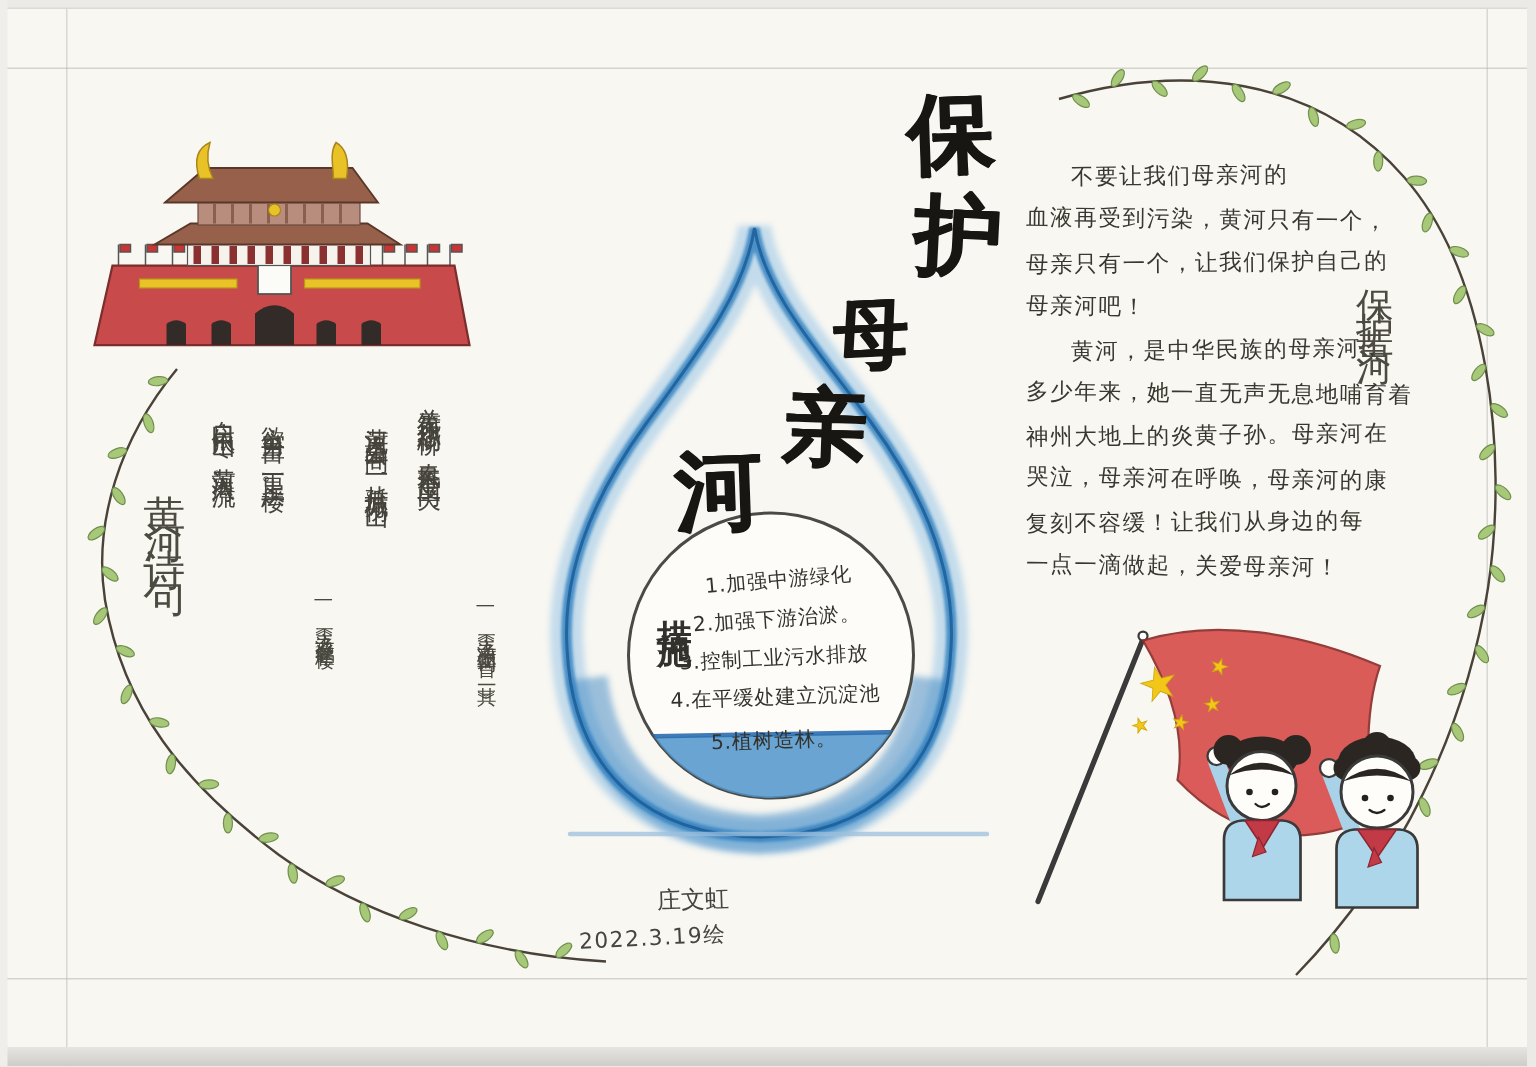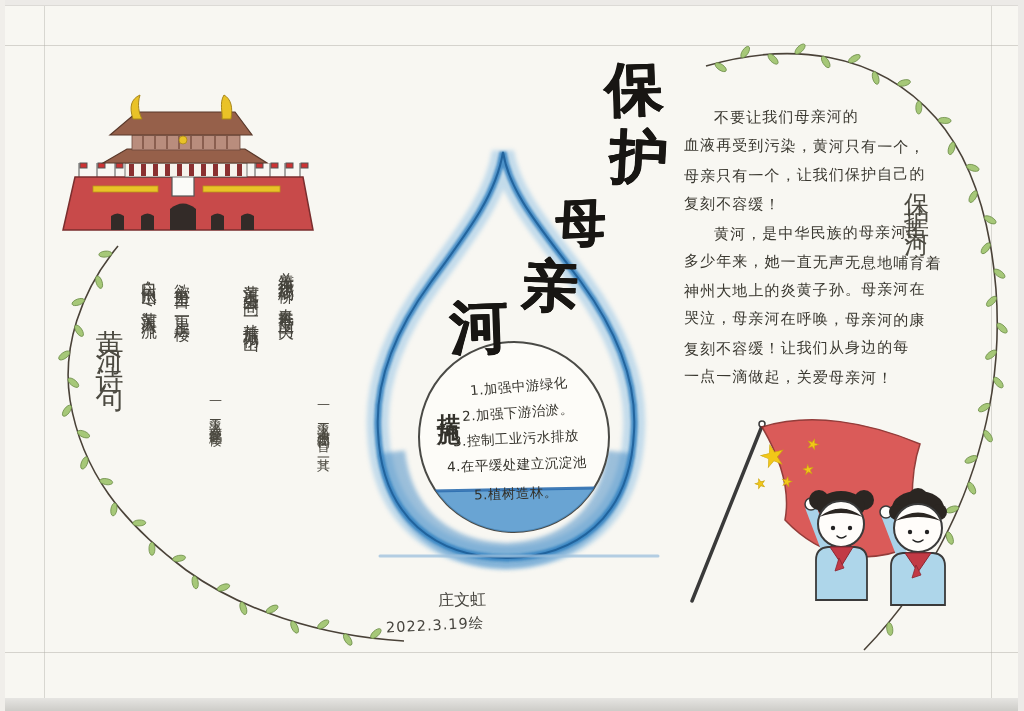--- a/index.html
+++ b/index.html
@@ -277,21 +277,21 @@
       <div class="measure-line" style="left: 470px; top: 378px; transform: rotate(-5deg);">1.加强中游绿化</div>
       <div class="measure-line" style="left: 462px; top: 404px; transform: rotate(-4deg);">2.加强下游治淤。</div>
       <div class="measure-line" style="left: 453px; top: 430px; transform: rotate(-3deg);">3.控制工业污水排放</div>
       <div class="measure-line" style="left: 447px; top: 456px; transform: rotate(-2deg);">4.在平缓处建立沉淀池</div>
       <div class="measure-line" style="left: 474px; top: 485px; transform: rotate(-2deg);">5.植树造林。</div>
     </div>
   <div id="right-text-group">
       <div class="right-line" style="left: 714px; top: 108px; transform: rotate(-0.6deg);">不要让我们母亲河的</div>
       <div class="right-line" style="left: 684px; top: 136.9px; transform: rotate(0.6deg);">血液再受到污染，黄河只有一个，</div>
       <div class="right-line" style="left: 684px; top: 165.8px; transform: rotate(-0.6deg);">母亲只有一个，让我们保护自己的</div>
-      <div class="right-line" style="left: 684px; top: 194.7px; transform: rotate(0.6deg);">复刻不容缓！</div>
+      <div class="right-line" style="left: 684px; top: 194.7px; transform: rotate(0.6deg);">母亲河吧！</div>
       <div class="right-line" style="left: 714px; top: 223.6px; transform: rotate(-0.6deg);">黄河，是中华民族的母亲河，</div>
       <div class="right-line" style="left: 684px; top: 252.5px; transform: rotate(0.6deg);">多少年来，她一直无声无息地哺育着</div>
       <div class="right-line" style="left: 684px; top: 281.4px; transform: rotate(-0.6deg);">神州大地上的炎黄子孙。母亲河在</div>
       <div class="right-line" style="left: 684px; top: 310.3px; transform: rotate(0.6deg);">哭泣，母亲河在呼唤，母亲河的康</div>
       <div class="right-line" style="left: 684px; top: 339.2px; transform: rotate(-0.6deg);">复刻不容缓！让我们从身边的每</div>
       <div class="right-line" style="left: 684px; top: 368.1px; transform: rotate(0.6deg);">一点一滴做起，关爱母亲河！</div>
     </div>
 
   <div class="sig" id="signature-name">庄文虹</div>
   <div class="sig" id="signature-date">2022.3.19绘</div>

